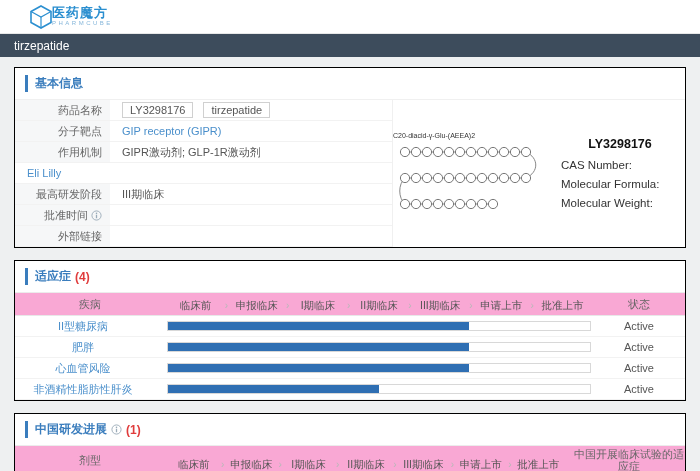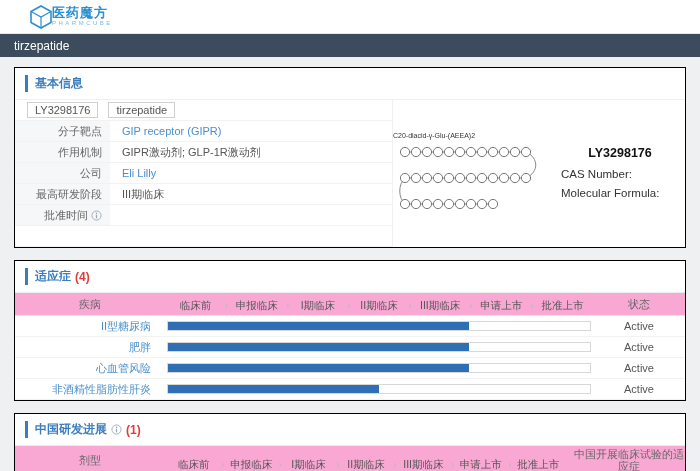--- a/index.html
+++ b/index.html
@@ -43,21 +43,21 @@
   .molecule-panel{flex:1;display:flex;align-items:center;justify-content:flex-end;gap:10px;padding:6px 6px 6px 0;}
   .structure-wrap{position:relative;width:158px;height:80px;}
   .annotation{position:absolute;top:-2px;left:0;font-size:7px;color:#333;white-space:nowrap;}
   .structure-wrap svg{position:absolute;left:0;top:8px;}
   .mol-text{width:118px;font-size:11.5px;color:#333;line-height:19px;}
   .mol-name{font-weight:bold;font-size:12.5px;color:#111;margin-bottom:2px;text-align:center;}
 
   
   .ph-header{display:flex;align-items:stretch;background:#f9a8d4;border-top:1px solid #ececec;border-bottom:1px solid #e8e8e8;min-height:24px;}
   .ph-row{display:flex;align-items:center;height:21px;border-bottom:1px solid #f2f2f2;}
-  .col-label{width:150px;text-align:right;padding-right:14px;font-size:11px;color:#555;}
+  .col-label{width:150px;text-align:center;padding-right:14px;font-size:11px;color:#555;}
   .ph-header .col-label,.ph-header .col-status,.ph-header .col-indication{display:flex;align-items:center;justify-content:center;text-align:center;color:#666;font-size:11px;padding-right:0;}
   .col-phases{flex:1;display:flex;align-items:flex-end;}
   .phase-cell{flex:1;text-align:center;font-size:10.5px;color:#555;position:relative;padding:2px 0;}
   .phase-cell::after{content:"\203A";position:absolute;right:-2px;top:50%;transform:translateY(-55%);color:#b8b8b8;font-size:10px;}
   .phase-cell:last-child::after{display:none;}
   .track{flex:1;height:10px;border:1px solid #d8d8d8;background:#fff;margin:0 2px;}
   .fill{height:100%;background:var(--bar-blue);}
   .col-status{width:92px;text-align:center;font-size:11px;color:#555;}
   .col-indication{width:118px;font-size:10px;color:#555;line-height:12px;padding:2px 6px;}
   .china .ph-header{min-height:30px;}
@@ -90,40 +90,40 @@
   <div class="card">
     <div class="card-header">
       <div class="card-title-wrap">
         <span class="card-title">基本信息</span>
       </div>
     </div>
     <div class="basic-body">
       <div class="info-table">
 
         <div class="info-row">
+          <div class="info-label">药品名称</div>
           <div class="info-value">
             <span class="tag">LY3298176</span>
             <span class="tag">tirzepatide</span>
           </div>
         </div>
 
         <div class="info-row">
           <div class="info-label">分子靶点</div>
           <div class="info-value">
             <a>GIP receptor (GIPR)</a>
           </div>
         </div>
 
         <div class="info-row">
           <div class="info-label">作用机制</div>
           <div class="info-value">GIPR激动剂; GLP-1R激动剂</div>
         </div>
 
         <div class="info-row">
-          <div class="info-label">公司</div>
           <div class="info-value">
             <a>Eli Lilly</a>
           </div>
         </div>
 
         <div class="info-row">
           <div class="info-label">最高研发阶段</div>
           <div class="info-value">III期临床</div>
         </div>
 
@@ -135,20 +135,21 @@
                   <circle cx="6" cy="6" r="5" fill="none" stroke="#9aabb8" stroke-width="1"></circle>
                   <circle cx="6" cy="3.6" r="0.9" fill="#9aabb8"></circle>
                   <rect x="5.3" y="5.2" width="1.4" height="3.8" fill="#9aabb8"></rect>
                 </svg>
             </span>
           </div>
           <div class="info-value"></div>
         </div>
 
         <div class="info-row">
+          <div class="info-label">外部链接</div>
           <div class="info-value"></div>
         </div>
 
       </div>
 
       <div class="molecule-panel">
         <div class="structure-wrap">
           <div class="annotation">C20-diacid-γ-Glu-(AEEA)2</div>
           <svg width="158" height="72" viewBox="0 0 150 72">
             <path d="M8,10 L129,10 M129,10 C142,16 142,30 129,36 M8,36 L129,36 M8,36 C1,42 1,56 8,62 M8,62 L96,62" fill="none" stroke="#888" stroke-width="1"></path>
@@ -186,20 +187,21 @@
                 <circle cx="74" cy="62" r="4.6"></circle>
                 <circle cx="85" cy="62" r="4.6"></circle>
                 <circle cx="96" cy="62" r="4.6"></circle>
             </g>
           </svg>
         </div>
         <div class="mol-text">
           <div class="mol-name">LY3298176</div>
           <div>CAS Number:</div>
           <div>Molecular Formula:</div>
+          <div>Molecular Weight:</div>
         </div>
       </div>
     </div>
   </div>
 
   <div class="card">
     <div class="card-header">
       <div class="card-title-wrap">
         <span class="card-title">适应症</span>
           <span class="count">(4)</span>

